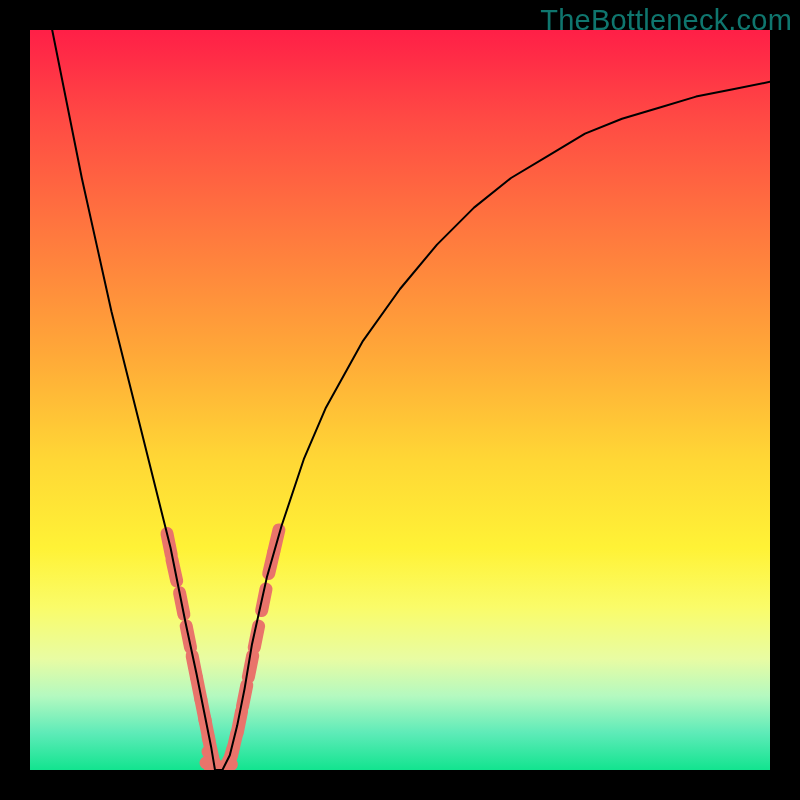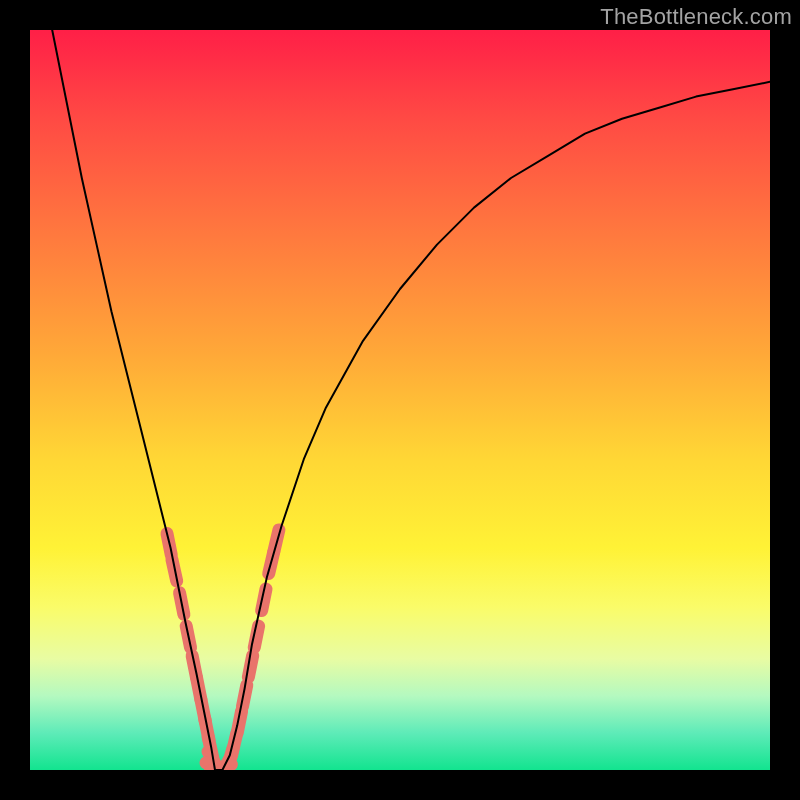--- a/index.html
+++ b/index.html
@@ -44,22 +44,22 @@
     position: absolute;
     top: 0;
     left: 0;
     width: 740px;
     height: 740px;
   }
   .watermark {
     position: absolute;
     top: 4px;
     right: 8px;
-    color: #a3a3a3;
-    font-size: 22px;
+    color: #0f766e;
+    font-size: 29px;
     font-weight: 500;
     letter-spacing: 0.2px;
     user-select: none;
   }
 </style>
 </head>
 <body>
 
 <div class="frame">
   <div class="plot">

